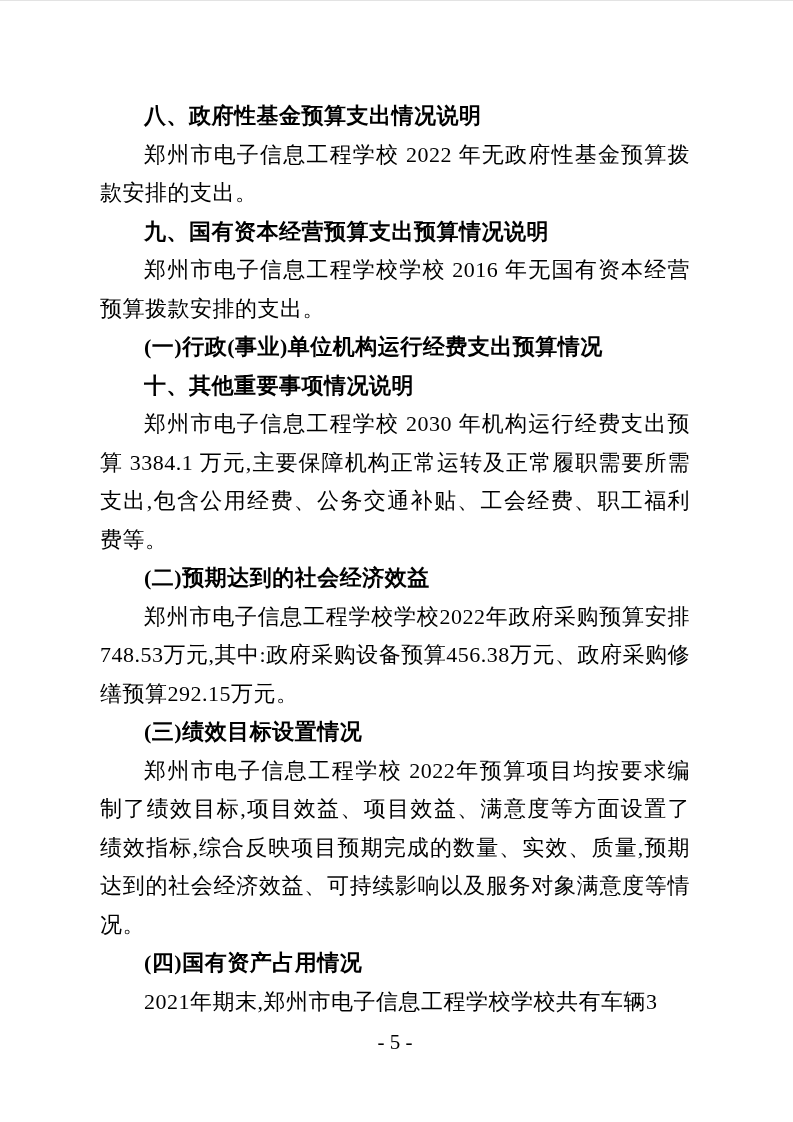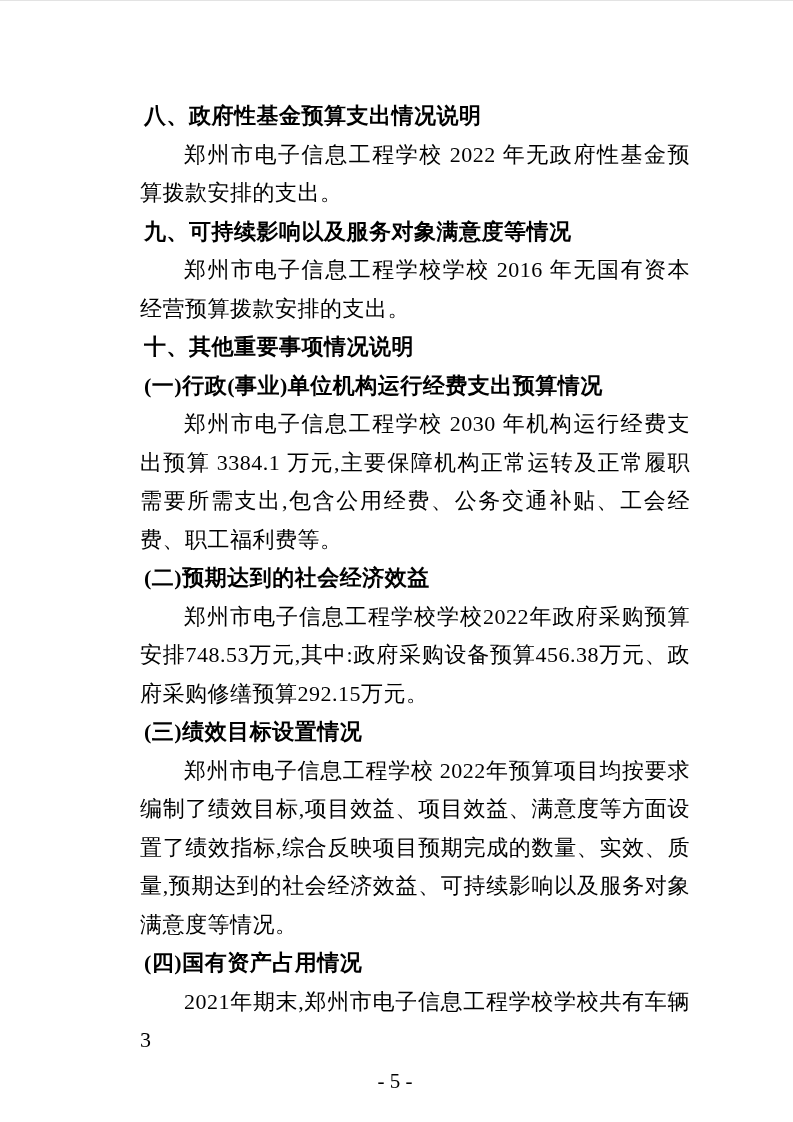--- a/index.html
+++ b/index.html
@@ -27,21 +27,20 @@
     font-size: 22px;
     line-height: 38.5px;
     text-indent: 2em;
     letter-spacing: 0.5px;
   }
   .para {
     text-align: justify;
     text-justify: inter-ideograph;
     font-family: "Liberation Serif", "DejaVu Serif", serif;
     font-weight: 400;
-    margin-left: 40px;
   }
   .heading-major {
     font-family: "Liberation Sans", "DejaVu Sans", sans-serif;
     font-weight: 700;
   }
   .heading-sub {
     font-family: "Liberation Serif", "DejaVu Serif", serif;
     font-weight: 700;
   }
   .page-footer {
@@ -54,27 +53,27 @@
 </style>
 </head>
 <body>
 
 <div class="page">
 
   <p class="doc-block heading-major">八、政府性基金预算支出情况说明</p>
 
   <p class="doc-block para">郑州市电子信息工程学校 2022 年无政府性基金预算拨款安排的支出。</p>
 
-  <p class="doc-block heading-major">九、可持续影响以及服务对象满意度等情况</p>
+  <p class="doc-block heading-major">九、国有资本经营预算支出预算情况说明</p>
 
   <p class="doc-block para">郑州市电子信息工程学校学校 2016 年无国有资本经营预算拨款安排的支出。</p>
 
+  <p class="doc-block heading-sub">(一)行政(事业)单位机构运行经费支出预算情况</p>
+
   <p class="doc-block heading-major">十、其他重要事项情况说明</p>
-
-  <p class="doc-block heading-sub">(一)行政(事业)单位机构运行经费支出预算情况</p>
 
   <p class="doc-block para">郑州市电子信息工程学校 2030 年机构运行经费支出预算 3384.1 万元,主要保障机构正常运转及正常履职需要所需支出,包含公用经费、公务交通补贴、工会经费、职工福利费等。</p>
 
   <p class="doc-block heading-sub">(二)预期达到的社会经济效益</p>
 
   <p class="doc-block para">郑州市电子信息工程学校学校2022年政府采购预算安排748.53万元,其中:政府采购设备预算456.38万元、政府采购修缮预算292.15万元。</p>
 
   <p class="doc-block heading-sub">(三)绩效目标设置情况</p>
 
   <p class="doc-block para">郑州市电子信息工程学校 2022年预算项目均按要求编制了绩效目标,项目效益、项目效益、满意度等方面设置了绩效指标,综合反映项目预期完成的数量、实效、质量,预期达到的社会经济效益、可持续影响以及服务对象满意度等情况。</p>

